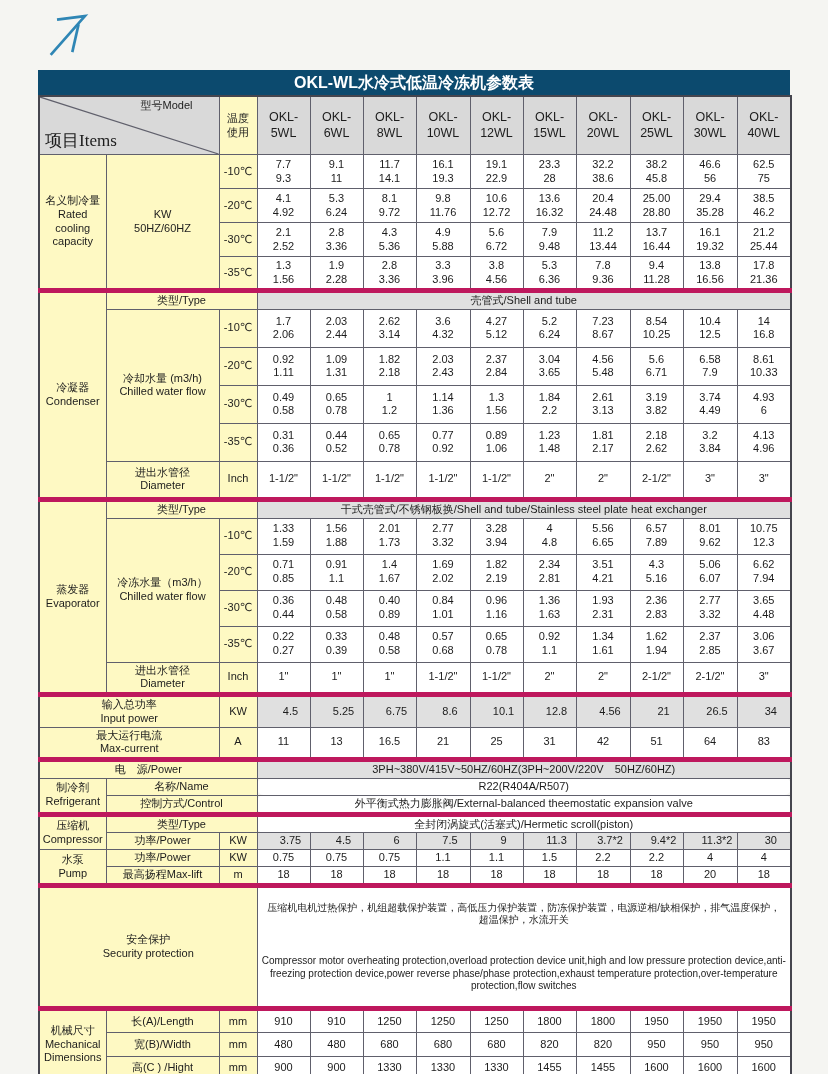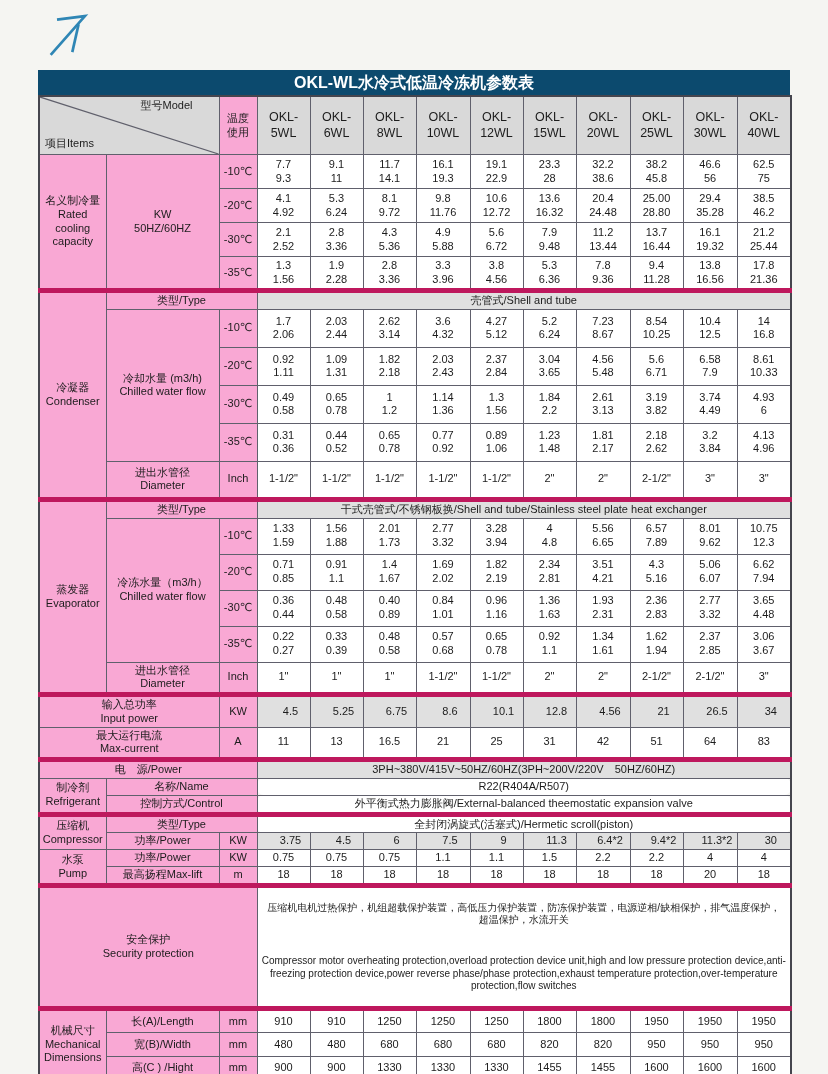--- a/index.html
+++ b/index.html
@@ -34,35 +34,35 @@
     font-size:11px;
   }
   table.spec td{
     border:1px solid #60606c;
     padding:1px 2px;
     text-align:center;vertical-align:middle;
     white-space:pre-line;
     line-height:1.25;
     overflow:hidden;
   }
-  td.lab{background:#f9a8d4;}
+  td.lab{background:#fef9c3;}
   td.dc{background:#ffffff;font-size:11px;}
   td.mh{background:#d9d9d9;font-size:12.5px;line-height:1.15;}
   td.wide{background:#ffffff;border-radius:7px;}
   tr.shade td.dc, td.shadecell{background:#e0e0e0;padding-left:16px;}
   tr.sect td{border-top:5px solid #be185d;}
 
   tr.rh32{height:32px} tr.rh34{height:34px} tr.rh38{height:38px} tr.rh36{height:36px}
   tr.rh27{height:27px} tr.rh18{height:18px} tr.rh30{height:30px} tr.rh28{height:28px}
   tr.rh17{height:17px} tr.rh22{height:24px}
 
   
   td.corner{position:relative;background:#d9d9d9;padding:0;}
   td.corner svg.diag{position:absolute;left:0;top:0;width:100%;height:100%;}
-  .corner-items{position:absolute;left:5px;bottom:3px;font-size:11px;}
+  .corner-items{position:absolute;left:5px;bottom:3px;font-size:17px;font-family:Liberation Serif, serif;}
   .corner-model{position:absolute;right:26px;top:2px;font-size:11px;}
 
   td.sec-cell{background:#ffffff;text-align:left;padding:3px 6px;font-size:10px;line-height:1.5;}
   .sec-zh{white-space:pre-line;}
   .sec-en{white-space:normal;margin-top:16px;}
 </style>
 </head>
 <body>
 
 <div class="page">
@@ -512,21 +512,21 @@
     </tr>
     <tr class="rh17 shade">
       <td class="lab">功率/Power</td>
       <td class="lab">KW</td>
     <td class="dc">3.75</td>
           <td class="dc">4.5</td>
           <td class="dc">6</td>
           <td class="dc">7.5</td>
           <td class="dc">9</td>
           <td class="dc">11.3</td>
-          <td class="dc">6.4*2</td>
+          <td class="dc">3.7*2</td>
           <td class="dc">9.4*2</td>
           <td class="dc">11.3*2</td>
           <td class="dc">30</td>
         </tr>
 
     <tr class="rh17">
       <td class="lab" rowspan="2">水泵
 Pump</td>
       <td class="lab">功率/Power</td>
       <td class="lab">KW</td>

